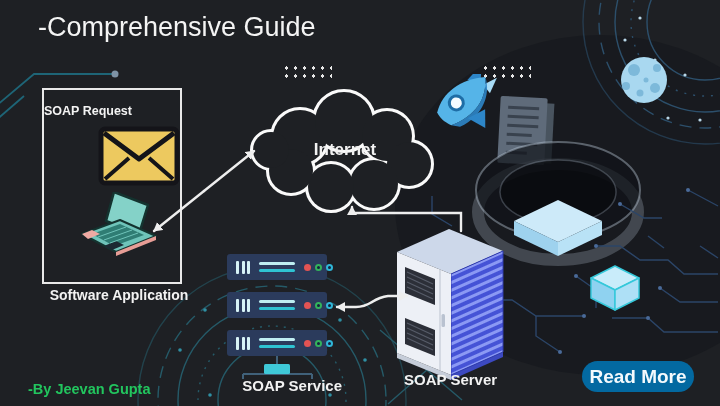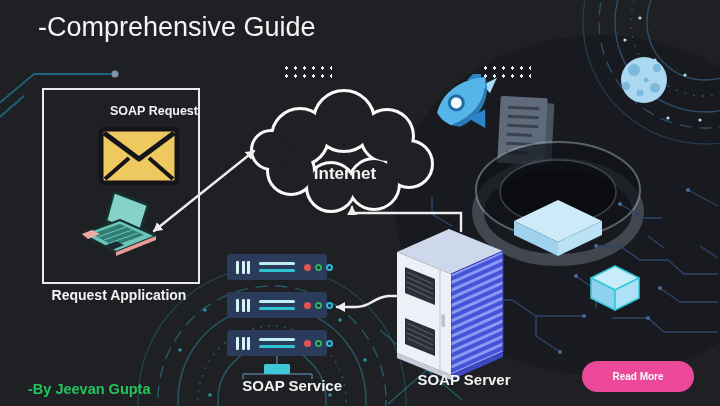--- a/index.html
+++ b/index.html
@@ -13,31 +13,31 @@
   .title-row{position:absolute;left:38px;top:12px;display:flex;align-items:baseline;gap:14px;z-index:2;white-space:nowrap;}
   .title-row h1{margin:0;font-size:40px;font-weight:700;letter-spacing:.5px;color:#4f94ca;}
   .title-row .subtitle{font-size:27px;font-weight:400;color:#f4f4f4;}
 
   .dots{position:absolute;width:50px;height:14px;z-index:2;
         background-image:radial-gradient(circle,#e6e6e6 1.6px,transparent 1.8px);
         background-size:9px 8px;}
   .dots-1{left:282px;top:64px;}
   .dots-2{left:481px;top:64px;}
 
-  .request-box{position:absolute;left:42px;top:88px;width:158px;height:196px;
-               border:2.5px solid #e9e9e9;z-index:2;text-align:right;}
+  .request-box{position:absolute;left:42px;top:88px;width:140px;height:196px;
+               border:2.5px solid #e9e9e9;z-index:2;text-align:left;}
   .request-title{margin-top:14px;font-size:12.5px;font-weight:700;color:#f3f3f3;}
   .envelope-svg{position:absolute;left:18px;top:36px;}
   .laptop-svg{position:absolute;left:24px;top:102px;}
   .app-caption{position:absolute;left:28px;top:287px;width:182px;text-align:center;
                font-size:14px;font-weight:700;z-index:2;}
 
   .cloud-svg{position:absolute;left:240px;top:82px;width:210px;height:140px;z-index:2;}
   .cloud-label{position:absolute;left:300px;top:140px;width:90px;text-align:center;
-               font-size:17px;font-weight:700;z-index:3;margin-top:24px;}
+               font-size:17px;font-weight:700;z-index:3;}
 
   .rocket-svg{position:absolute;left:430px;top:74px;z-index:2;}
 
   .rack{position:absolute;left:227px;width:100px;height:26px;background:#2b3b5c;border-radius:3px;
         display:flex;align-items:center;padding:0 9px;gap:9px;z-index:2;}
   .rack-1{top:254px;} .rack-2{top:292px;} .rack-3{top:330px;}
   .rack .bars{display:flex;gap:2.5px;}
   .rack .bars span{width:3px;height:13px;background:#d7f3f6;border-radius:1px;}
   .rack .lines{display:flex;flex-direction:column;gap:4px;}
   .rack .lines span{width:36px;height:3px;border-radius:1.5px;}
@@ -45,27 +45,27 @@
   .rack .lines span:last-child{background:#2fc3d2;}
   .rack .leds{display:flex;gap:4px;margin-left:auto;align-items:center;}
   .rack .leds span{width:7px;height:7px;border-radius:50%;}
   .led-red{background:#e25353;}
   .led-green{background:#15233f;border:2px solid #33b35c;}
   .led-blue{background:#15233f;border:2px solid #2fb7d8;}
 
   .service-label{position:absolute;left:222px;top:377px;width:120px;text-align:right;
                  font-size:15px;font-weight:700;z-index:2;}
   .server-svg{position:absolute;left:390px;top:224px;z-index:2;}
-  .server-label{position:absolute;left:404px;top:371px;width:120px;text-align:center;
+  .server-label{position:absolute;left:404px;top:371px;width:120px;text-align:left;
                 font-size:15px;font-weight:700;z-index:2;}
 
   .byline{position:absolute;left:28px;top:381px;font-size:14.5px;font-weight:700;
           color:#22c55e;z-index:2;}
   .read-more{position:absolute;left:582px;top:361px;width:112px;height:31px;border:none;
-             border-radius:16px;background:#ec4899;color:#f4fafd;font-size:10px;
+             border-radius:16px;background:#0369a1;color:#f4fafd;font-size:19px;
              font-weight:700;font-family:"Liberation Sans",sans-serif;cursor:pointer;z-index:2;}
 </style>
 </head>
 <body>
 
 <div class="canvas">
 
   <svg class="layer decor" viewBox="0 0 720 406">
     <defs>
       <clipPath id="pclip">
@@ -219,21 +219,21 @@
         <polygon points="40,60 80,44 80,48 40,64" fill="#e79d96"></polygon>
         <polygon points="28,54 40,49 48,53 36,58" fill="#1d2a33"></polygon>
         <g stroke="#6fc4ba" stroke-width="1">
           <line x1="22" y1="45" x2="50" y2="35"></line>
             <line x1="28" y1="48" x2="56" y2="38"></line>
           <line x1="34" y1="51" x2="62" y2="41"></line>
         </g>
       </g>
     </svg>
   </div>
-  <div class="app-caption">Request Application</div>
+  <div class="app-caption">Software Application</div>
 
   <svg class="cloud-svg" viewBox="240 82 210 140">
     <g stroke="#fafafa" stroke-width="6" fill="none">
       <circle cx="300" cy="137" r="27"></circle>
         <circle cx="344" cy="121" r="29"></circle>
       <circle cx="387" cy="136" r="25"></circle>
         <circle cx="409" cy="164" r="22"></circle>
       <circle cx="374" cy="184" r="24"></circle>
         <circle cx="331" cy="187" r="23"></circle>
       <circle cx="291" cy="171" r="22"></circle>

